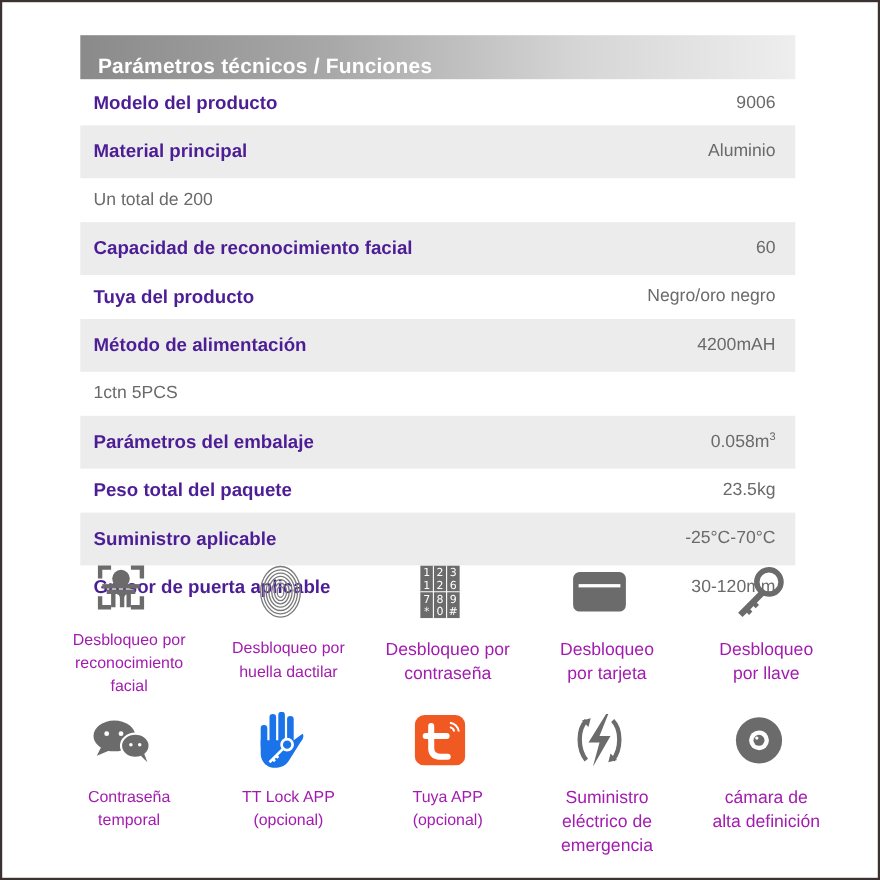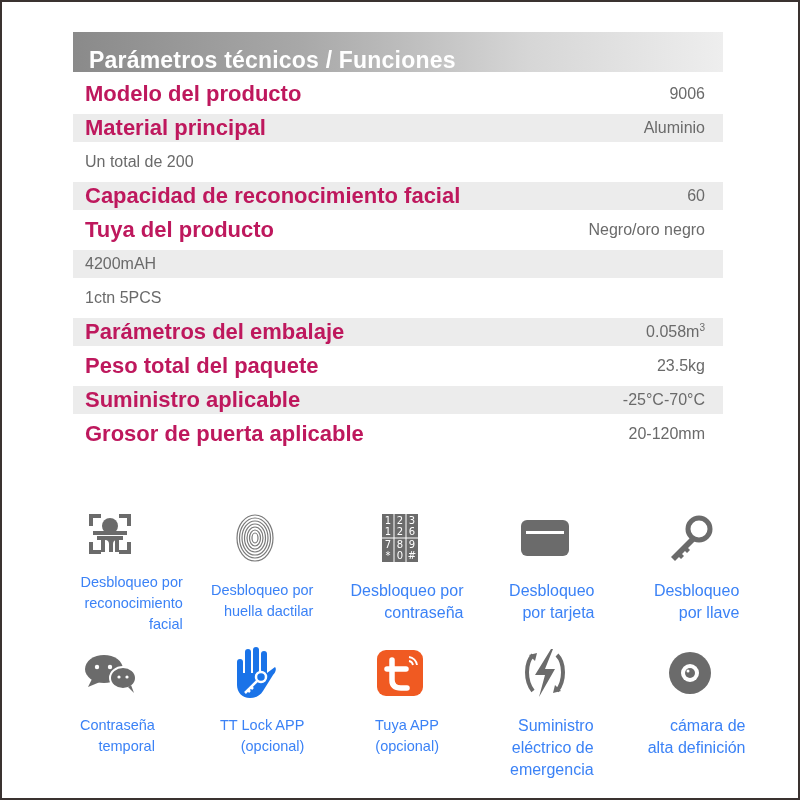--- a/index.html
+++ b/index.html
@@ -11,51 +11,51 @@
   .frame {
     position: absolute; left: 0; top: 0; width: 796px; height: 796px;
     border: 2px solid #3a3230; box-sizing: content-box;
   }
   .header {
     position: absolute; left: 73px; top: 32px; width: 650px; height: 40px;
     background: linear-gradient(to right, #8a8a8a 0%, #a8a8a8 35%, #d6d6d6 70%, #eeeeee 100%);
     display: flex; align-items: center;
   }
   .header-title {
-    color: #ffffff; font-size: 23px; font-weight: bold; padding-left: 16px;
+    color: #ffffff; font-size: 19px; font-weight: bold; padding-left: 16px;
     letter-spacing: 0.2px;
     margin-top: 17px;
   }
   .spec-table {
     position: absolute; left: 73px; top: 76px; width: 650px;
   }
   .spec-row {
     height: 36px; display: flex; align-items: center; justify-content: space-between;
     box-sizing: border-box; padding: 0 18px 0 12px;
   }
-  .spec-row.shaded { background: #ececec; height: 28px; margin: 2px 0; }
-  .spec-label { color: #be185d; font-size: 22px; font-weight: bold; }
+  .spec-row.shaded { background: #ececec; height: 48px; margin: 2px 0; }
+  .spec-label { color: #4c1d95; font-size: 17px; font-weight: bold; }
   .spec-value { color: #6a6a6a; font-size: 16px; }
   .spec-value sup { font-size: 10px; }
 
   .features {
     position: absolute; left: 0; top: 510px; width: 800px;
   }
   .feature-row { display: flex; justify-content: space-around; padding: 0 38px; }
   .feature-row.row1 { height: 125px; }
   .feature-row.row2 { height: 150px; margin-top: 10px; }
   .feature {
     width: 150px; display: flex; flex-direction: column; align-items: center;
   }
   .feature-icon {
     width: 60px; height: 56px; display: flex; align-items: center; justify-content: center;
     margin-bottom: 14px;
   }
   .feature-label {
-    color: #3b82f6; font-size: 14.5px; text-align: right; line-height: 21px;
+    color: #a21caf; font-size: 14.5px; text-align: center; line-height: 21px;
     white-space: pre-line;
     margin-left: 14px;
   }
   .feature-label.large { font-size: 16px; line-height: 22px; }
 </style>
 </head>
 <body>
 
 <div class="frame"></div>
 
@@ -77,40 +77,41 @@
   </div>
   <div class="spec-row shaded">
     <span class="spec-label">Capacidad de reconocimiento facial</span>
     <span class="spec-value">60</span>
   </div>
   <div class="spec-row">
     <span class="spec-label">Tuya del producto</span>
     <span class="spec-value">Negro/oro negro</span>
   </div>
   <div class="spec-row shaded">
+    <span class="spec-label">Método de alimentación</span>
     <span class="spec-value">4200mAH</span>
   </div>
   <div class="spec-row">
     <span class="spec-value">1ctn 5PCS</span>
   </div>
   <div class="spec-row shaded">
     <span class="spec-label">Parámetros del embalaje</span>
     <span class="spec-value"><span>0.058m</span><sup>3</sup></span>
   </div>
   <div class="spec-row">
     <span class="spec-label">Peso total del paquete</span>
     <span class="spec-value">23.5kg</span>
   </div>
   <div class="spec-row shaded">
     <span class="spec-label">Suministro aplicable</span>
     <span class="spec-value">-25°C-70°C</span>
   </div>
   <div class="spec-row">
     <span class="spec-label">Grosor de puerta aplicable</span>
-    <span class="spec-value">20-120mm</span>
+    <span class="spec-value">30-120mm</span>
   </div>
 </div>
 
 <div class="features">
   <div class="feature-row row1">
     <div class="feature">
       <div class="feature-icon">
         <svg width="46" height="44" viewBox="0 0 46 44">
           <g fill="#6b6b6b">
             <path d="M2 2h12v4H6v8H2z"></path>

